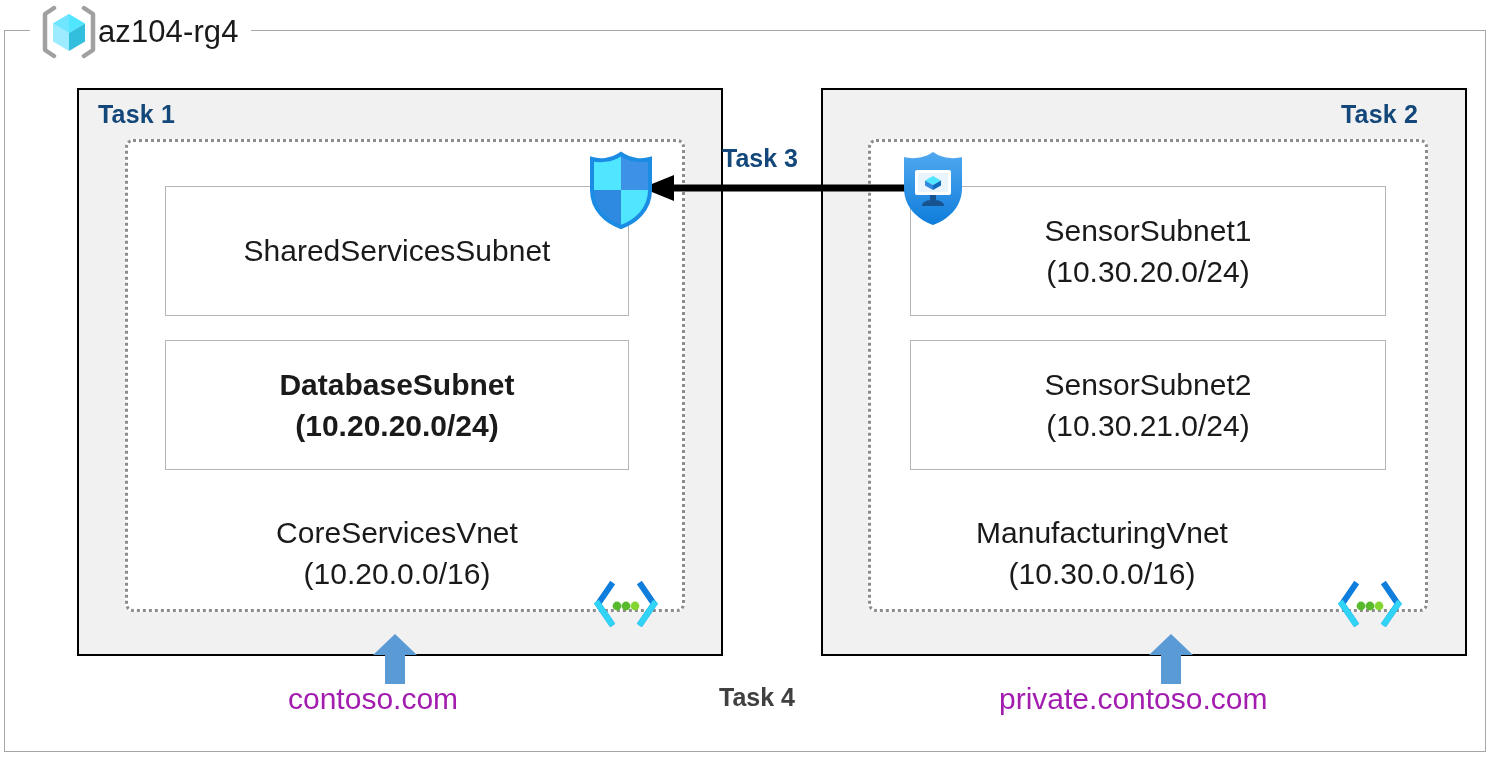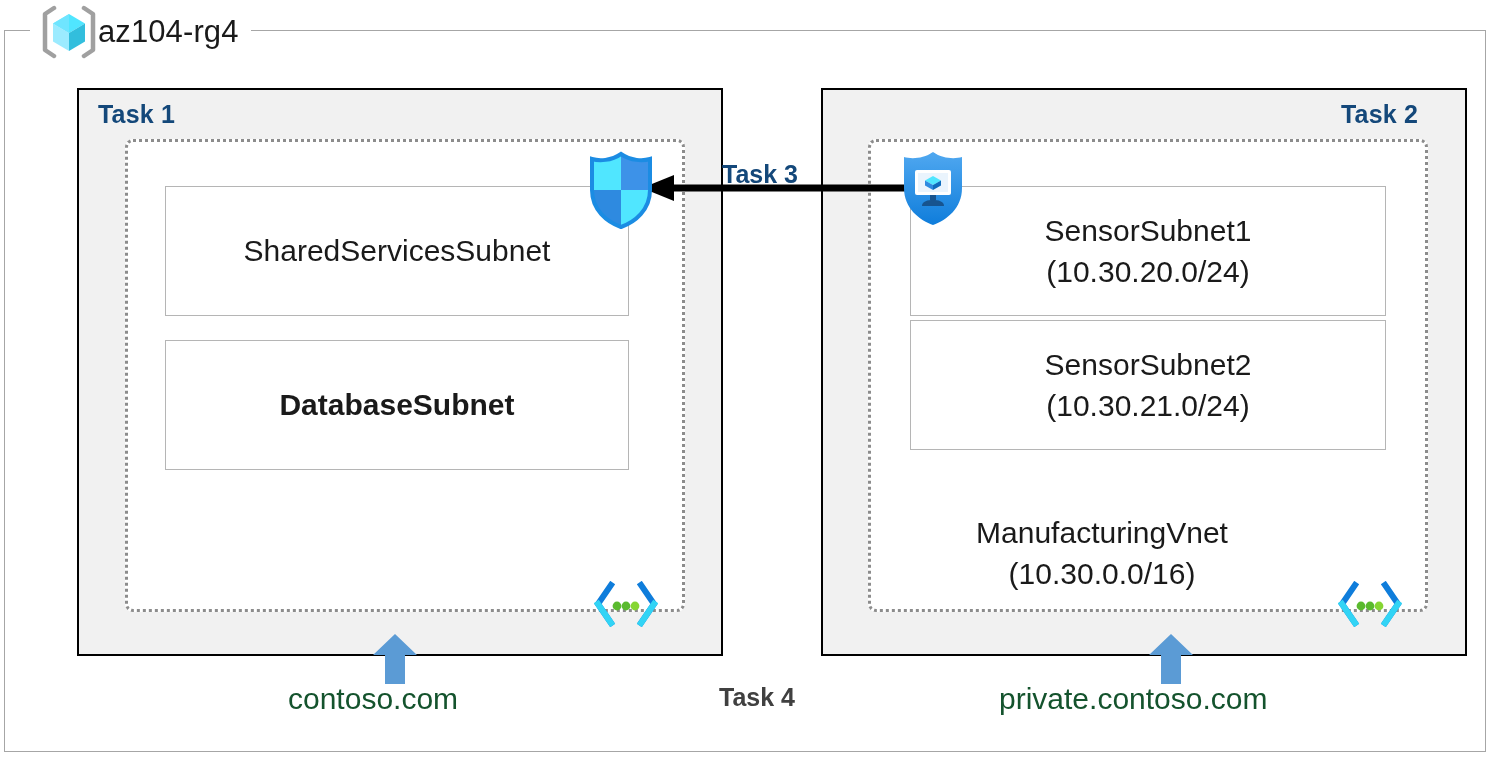--- a/index.html
+++ b/index.html
@@ -91,21 +91,21 @@
     border: 1px solid #b5b5b5;
     box-sizing: border-box;
     display: flex;
     flex-direction: column;
     align-items: center;
     justify-content: center;
   }
   #subnet-shared   { left: 165px;  top: 186px; width: 464px; height: 130px; }
   #subnet-database { left: 165px;  top: 340px; width: 464px; height: 130px; font-weight: bold; }
   #subnet-sensor1  { left: 910px;  top: 186px; width: 476px; height: 130px; }
-  #subnet-sensor2  { left: 910px;  top: 320px; width: 476px; height: 130px; }
+  #subnet-sensor2  { left: 910px;  top: 340px; width: 476px; height: 130px; }
 
   .box-line {
     font-size: 30px;
     color: #1a1a1a;
     line-height: 1.38;
     white-space: nowrap;
   }
 
   
   .vnet-caption {
@@ -142,21 +142,21 @@
     position: absolute;
     left: 636px;
     top: 168px;
     width: 280px;
     height: 40px;
     z-index: 4;
   }
   #task3-title {
     position: absolute;
     left: 722px;
-    top: 160px;
+    top: 144px;
     font-size: 25px;
     font-weight: bold;
     color: #14487a;
     background: transparent;
     z-index: 7;
   }
 
   
   #task4-title {
     position: absolute;
@@ -172,21 +172,21 @@
     position: absolute;
     width: 46px;
     height: 50px;
   }
   #dns1-arrow { left: 372px;  top: 634px; }
   #dns2-arrow { left: 1148px; top: 634px; }
 
   .dns-label {
     position: absolute;
     font-size: 30px;
-    color: #14532d;
+    color: #a21caf;
     white-space: nowrap;
   }
   #dns1-label { left: 288px; top: 682px; }
   #dns2-label { left: 999px; top: 682px; }
 </style>
 </head>
 <body>
 
 <div id="canvas">
 
@@ -214,22 +214,27 @@
   <div class="task-title" id="task1-title" style="left:98px; top:100px;">Task 1</div>
 
   <div class="vnet-box" id="vnet1-box"></div>
 
   <div class="subnet-box" id="subnet-shared">
     <span class="box-line">SharedServicesSubnet</span>
   </div>
 
   <div class="subnet-box" id="subnet-database">
     <span class="box-line">DatabaseSubnet</span>
-  </div>
-
+    <span class="box-line">(10.20.20.0/24)</span>
+  </div>
+
+  <div class="vnet-caption" id="vnet1-caption">
+    <span class="box-line">CoreServicesVnet</span>
+    <span class="box-line">(10.20.0.0/16)</span>
+  </div>
 
   <svg class="vnet-icon" id="vnet1-icon" viewBox="0 0 64 46">
     <path d="M17 4 L4 23 L17 42" fill="none" stroke="#0f7ddb" stroke-width="6" stroke-linecap="square"></path>
     <path d="M17 42 L4 23" fill="none" stroke="#32d4f5" stroke-width="6" stroke-linecap="square"></path>
     <path d="M47 4 L60 23 L47 42" fill="none" stroke="#0f7ddb" stroke-width="6" stroke-linecap="square"></path>
     <path d="M47 42 L60 23" fill="none" stroke="#32d4f5" stroke-width="6" stroke-linecap="square"></path>
     <circle cx="23" cy="25" r="4.4" fill="#5aba2e"></circle>
     <circle cx="32" cy="25" r="4.4" fill="#5aba2e"></circle>
     <circle cx="41" cy="25" r="4.4" fill="#86d633"></circle>
   </svg>

